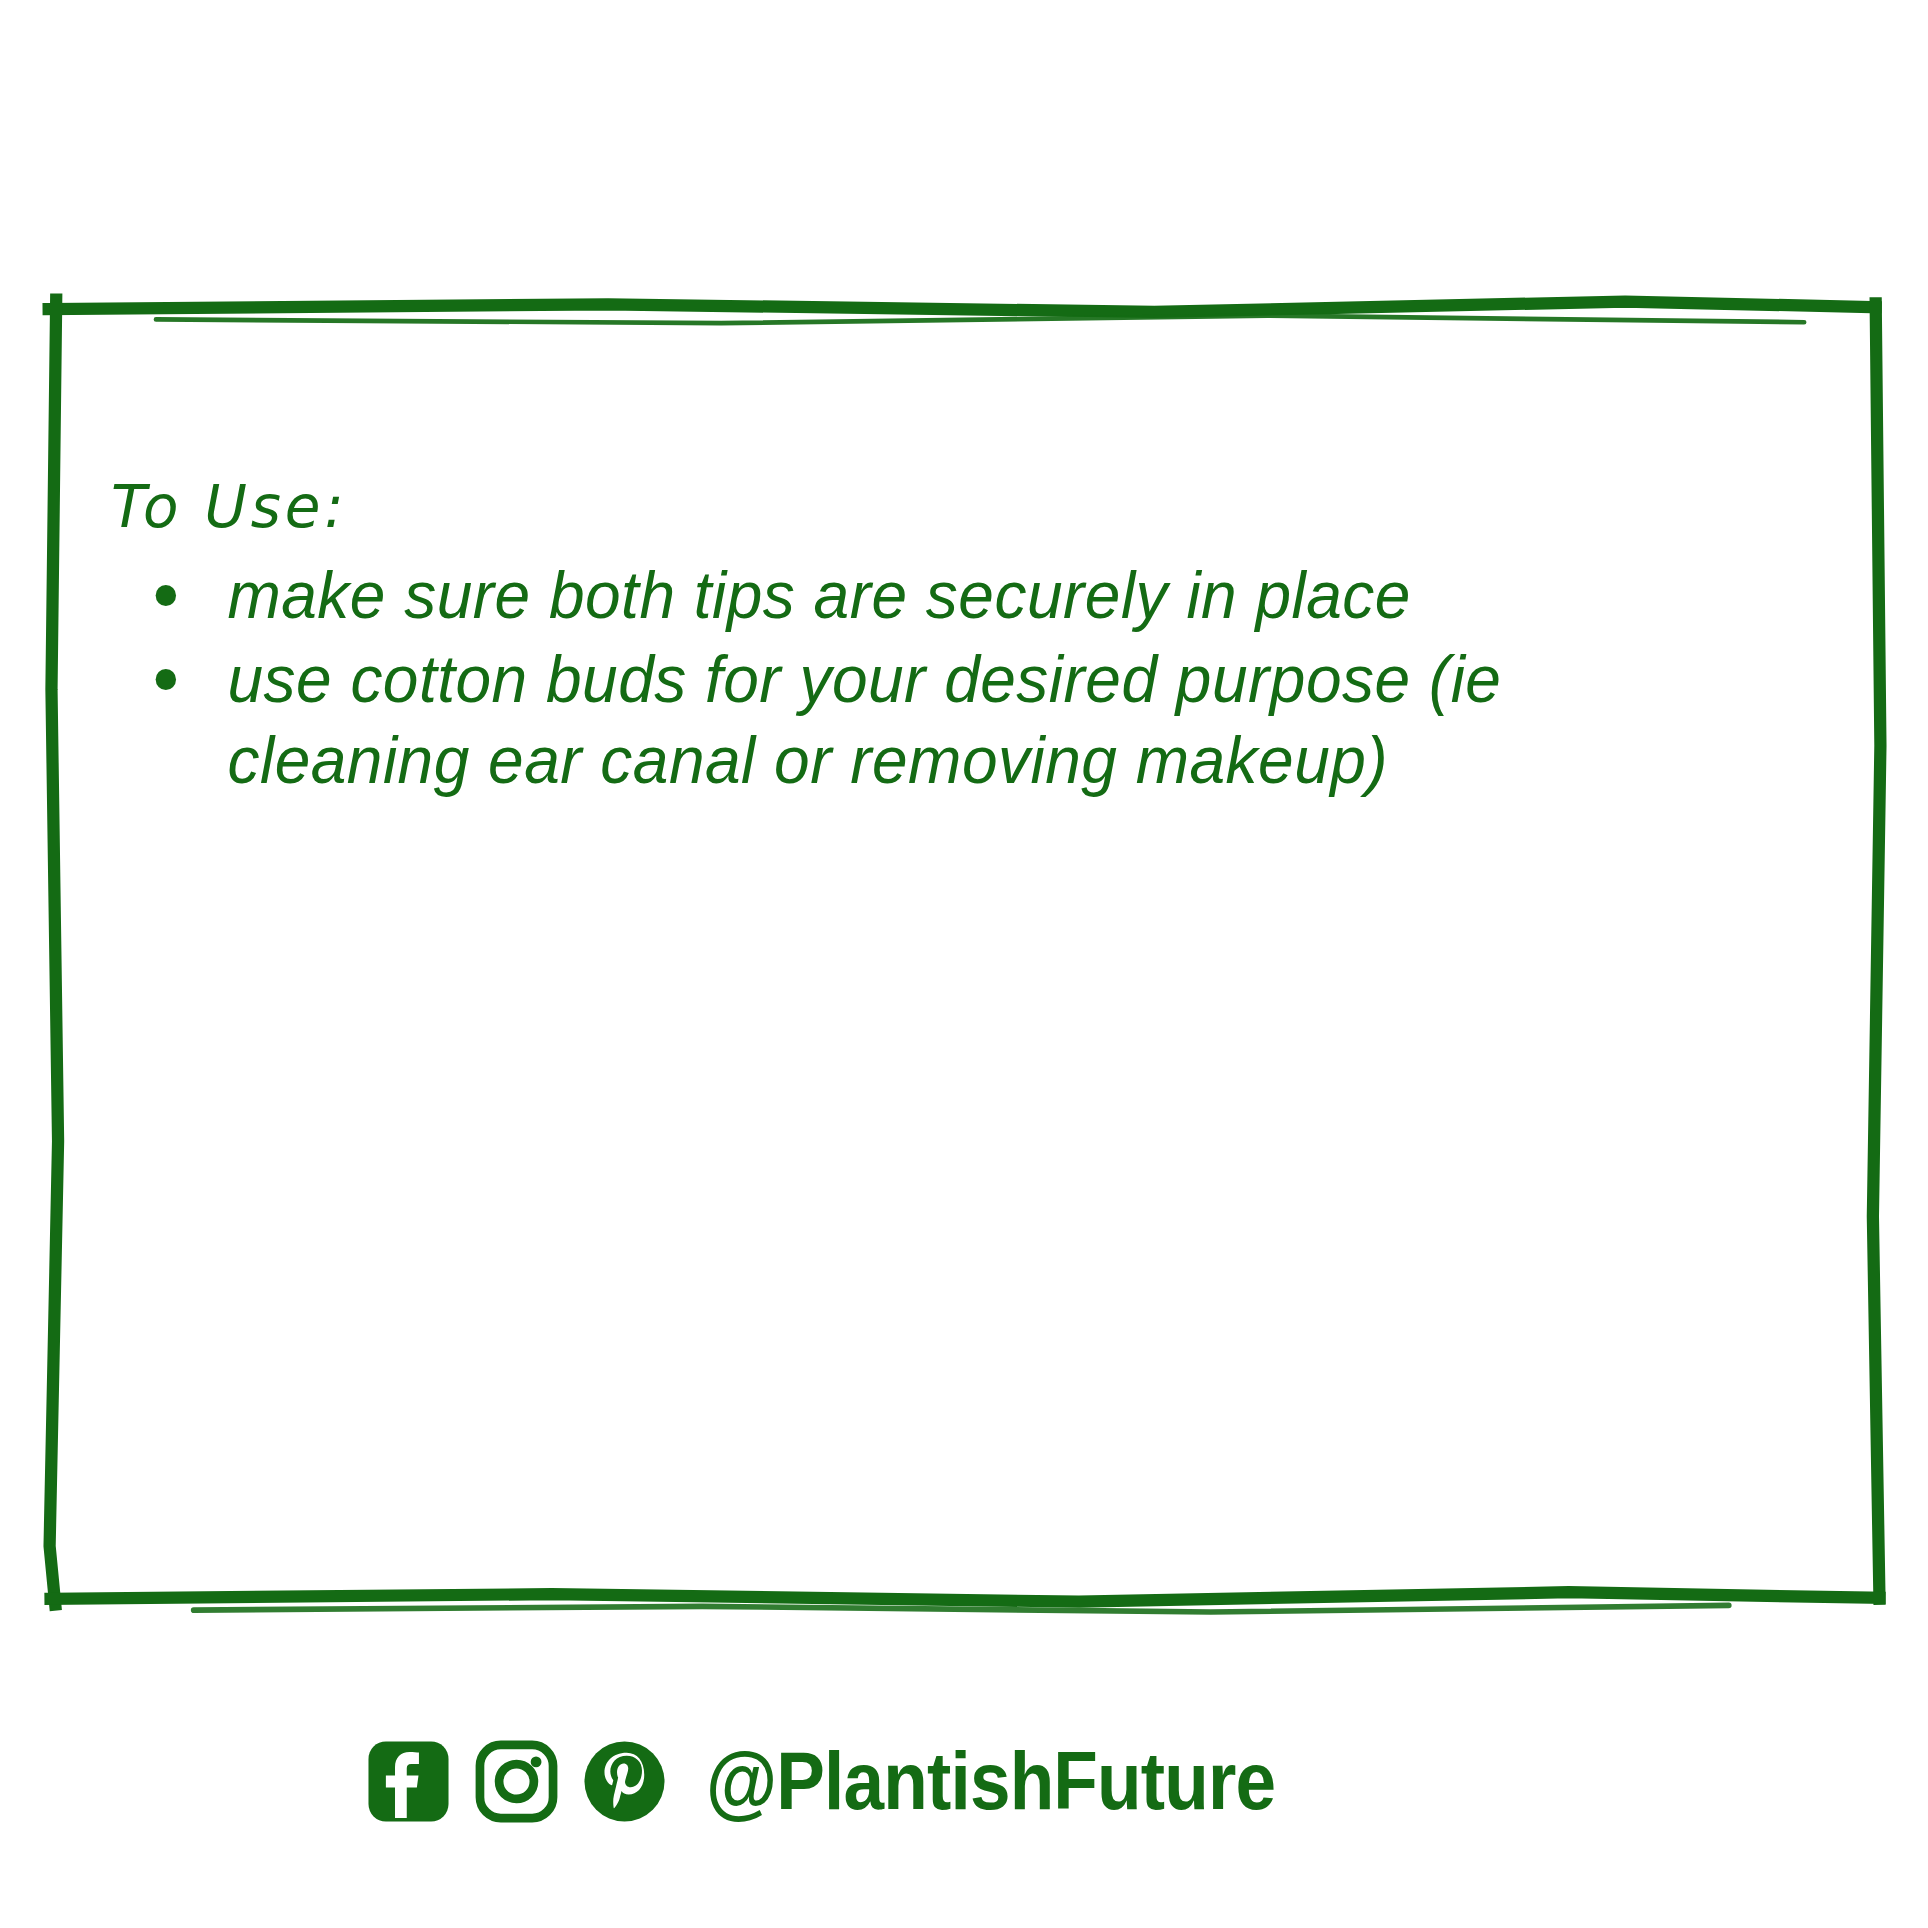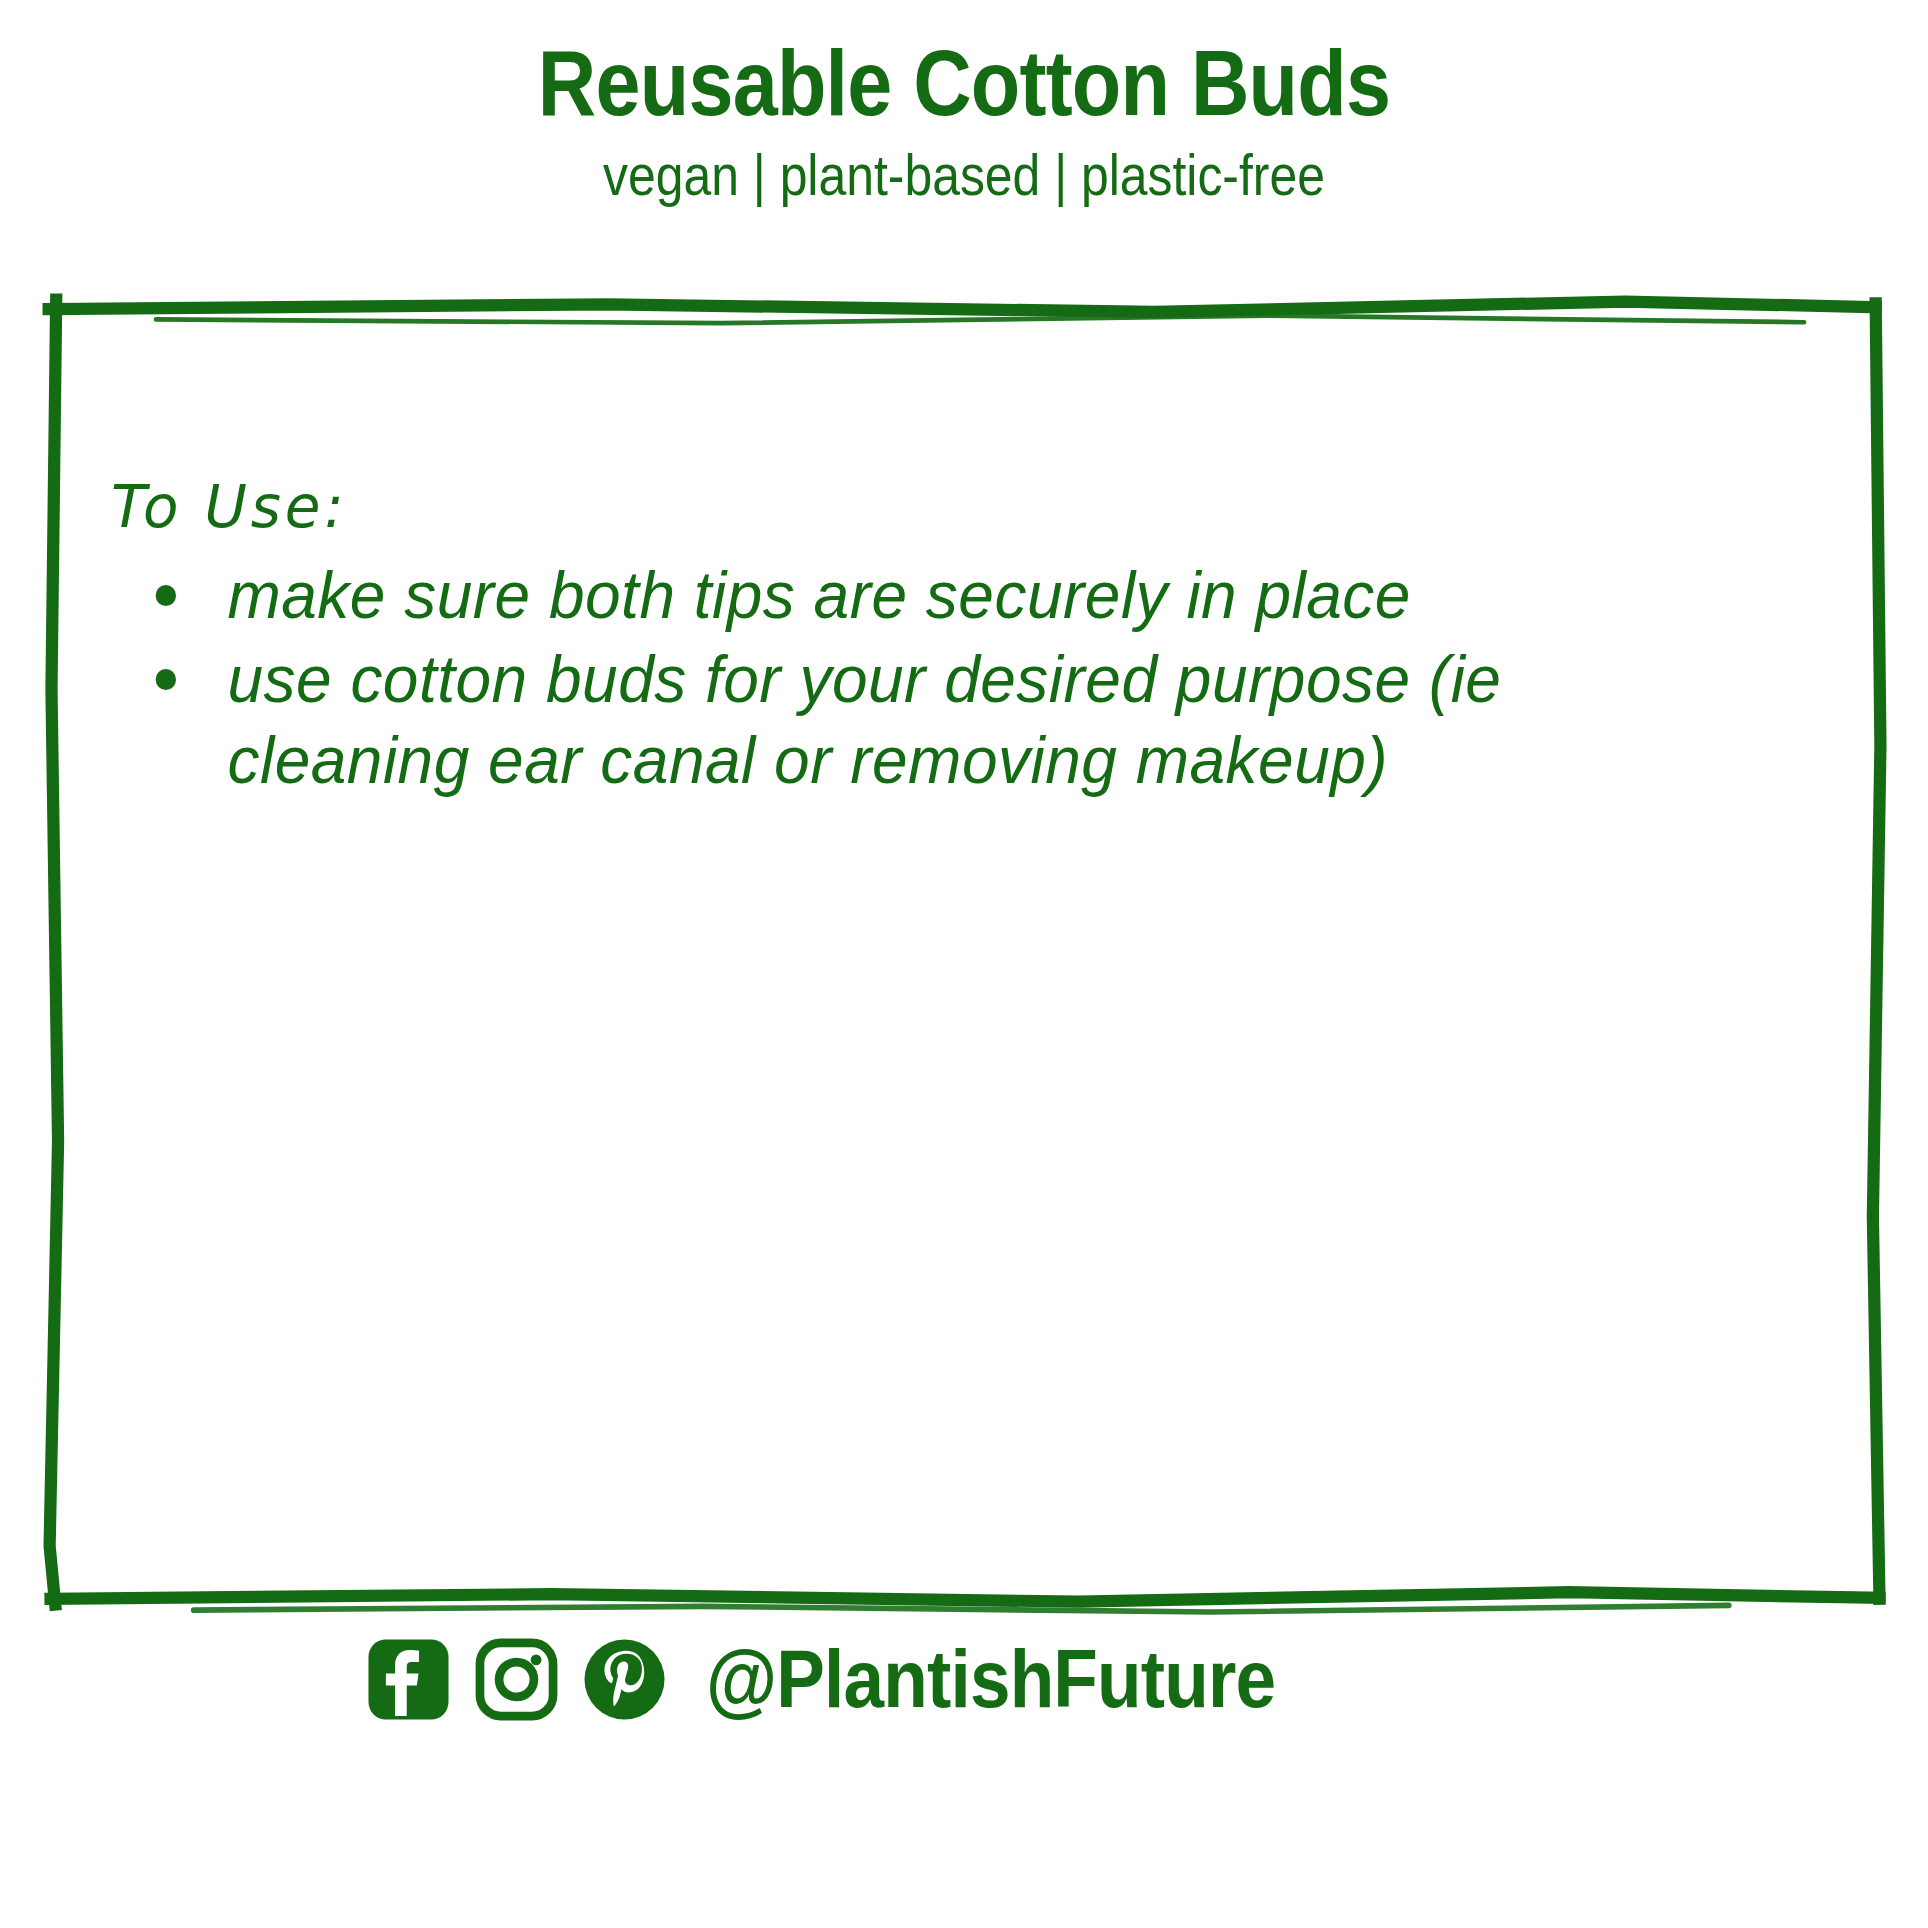--- a/index.html
+++ b/index.html
@@ -121,21 +121,21 @@
     border-radius: 50%;
     background: #146B14;
   }
 
   .gap-between-sections { height: 185px; }
 
   
   .footer {
     position: absolute;
     left: 0;
-    top: 1636px;
+    top: 1738px;
     width: 1703px;
     display: flex;
     align-items: center;
     justify-content: center;
     gap: 0;
     text-align: center;
   }
 
   .social-row {
     display: flex;
@@ -159,24 +159,20 @@
     line-height: 1;
     transform: scaleX(0.9);
     transform-origin: left center;
   }
 </style>
 </head>
 <body>
 
 <div class="page">
 
-  <div class="header">
-    <h1 class="product-title">Reusable Cotton Buds</h1>
-    <div class="product-subtitle">vegan | plant-based | plastic-free</div>
-  </div>
 
   <div class="frame">
     <svg viewBox="0 0 1958 1400" preserveAspectRatio="none" xmlns="http://www.w3.org/2000/svg">
 
       <path d="M 6 16 L 600 11 L 1180 19 L 1680 8 L 1946 14" fill="none" stroke="#146B14" stroke-width="13" stroke-linecap="square"></path>
       <path d="M 120 27 L 720 31 L 1300 23 L 1870 30" fill="none" stroke="#146B14" stroke-width="5" stroke-linecap="round" opacity="0.92"></path>
 
       <path d="M 14 6 L 9 420 L 16 900 L 7 1330 L 13 1392" fill="none" stroke="#146B14" stroke-width="13" stroke-linecap="square"></path>
 
       <path d="M 1946 10 L 1951 480 L 1943 980 L 1950 1386" fill="none" stroke="#146B14" stroke-width="13" stroke-linecap="square"></path>

